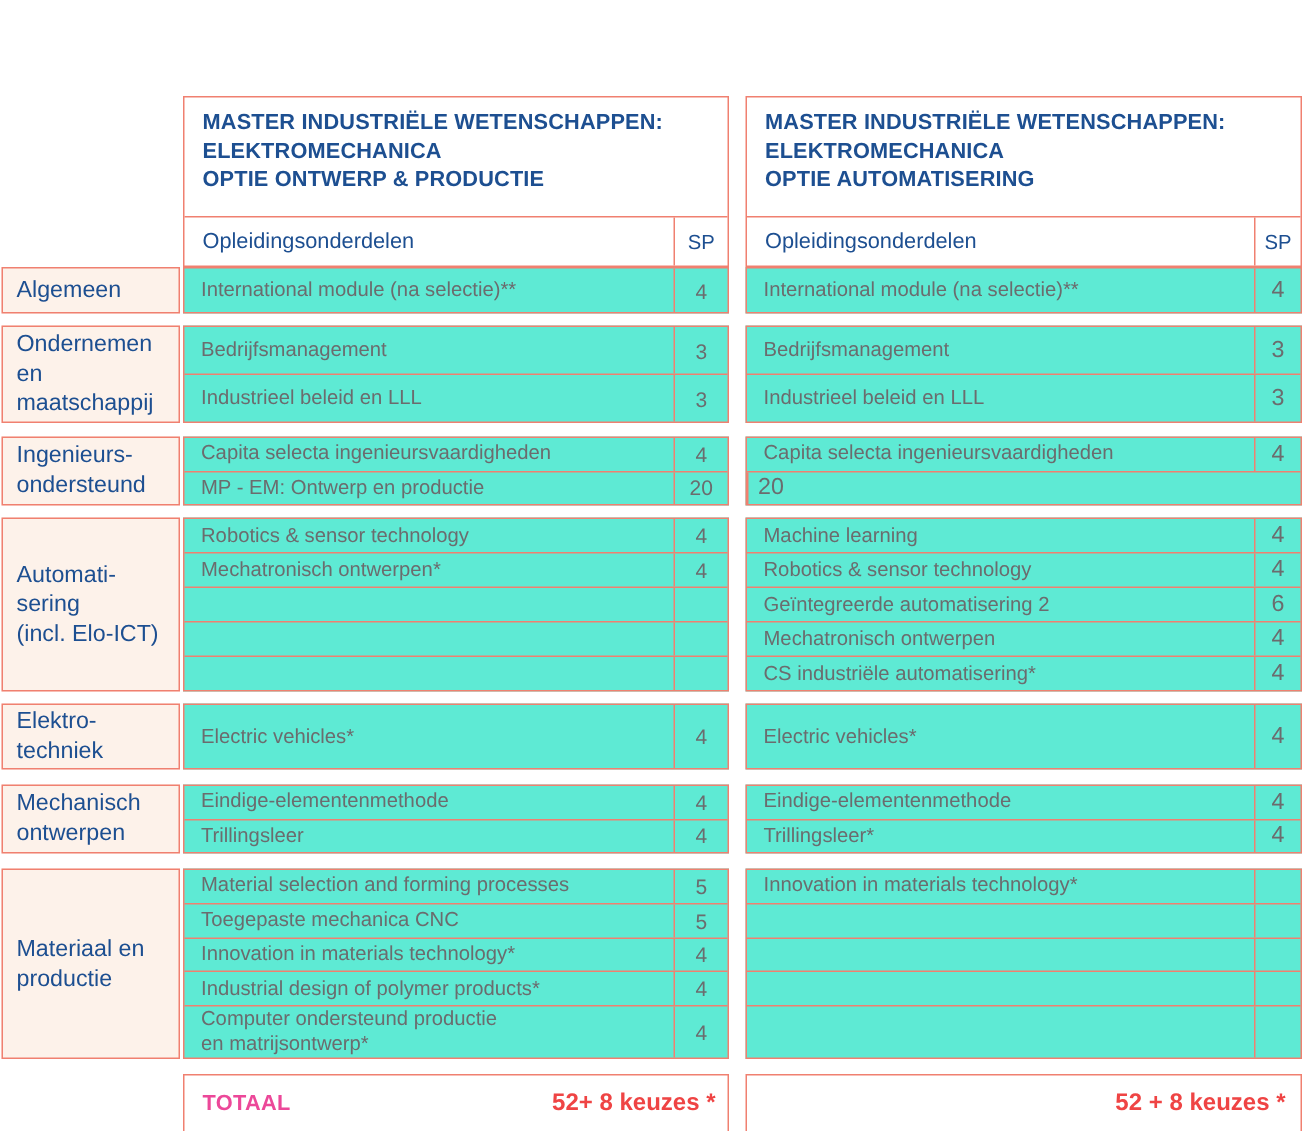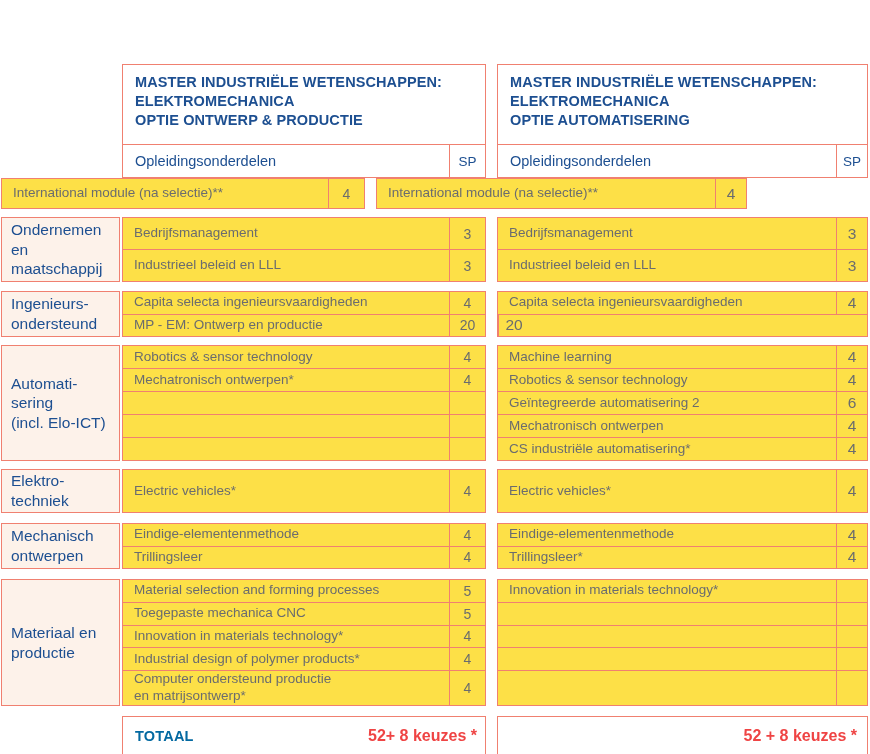--- a/index.html
+++ b/index.html
@@ -5,21 +5,21 @@
   html,body{margin:0;padding:0;background:#ffffff;}
   body{width:870px;height:754px;font-family:"Liberation Sans",sans-serif;-webkit-font-smoothing:antialiased;}
   .page{position:relative;width:870px;height:754px;background:#fff;overflow:hidden;}
   .content{position:absolute;top:64px;left:1px;width:867px;}
 
   
   .band{display:flex;align-items:stretch;}
   .cat{width:119px;margin-right:2px;box-sizing:border-box;border:1.5px solid #f08070;background:#fdf2ea;
        display:flex;align-items:center;padding-left:9px;}
   .cat span{white-space:pre-line;color:#1d4f91;font-size:15.5px;line-height:1.26;}
-  .tbl{box-sizing:border-box;border:1.5px solid #f08070;background:#fde047;display:flex;flex-direction:column;}
+  .tbl{box-sizing:border-box;border:1.5px solid #f08070;background:#5eead4;display:flex;flex-direction:column;}
   .tbl.left{width:364px;}
   .tbl.right{width:371px;}
   .mid-gap{width:11px;}
 
   .row{flex:1;display:flex;min-height:0;}
   .row + .row{border-top:1.5px solid #f08070;}
   .row.tall{flex:0 0 34px;}
   .course{flex:1;display:flex;align-items:center;padding-left:11px;padding-right:4px;
           color:#6b6c6e;font-size:13.5px;line-height:1.25;white-space:pre-line;}
   .sp{width:35px;border-left:1.5px solid #f08070;display:flex;align-items:center;justify-content:center;
@@ -47,21 +47,21 @@
   .s4{height:44px;border-radius:17px;}
   .s5{height:46px;}
   .s6{height:127px;}
   .m8{margin-top:8px;} .m9{margin-top:9px;} .m10{margin-top:10px;}
 
   
   .band.total-band{height:39px;margin-left:121px;margin-top:10px;}
   .ttl{box-sizing:border-box;border:1.5px solid #f08070;background:#ffffff;display:flex;align-items:center;}
   .ttl.left{width:364px;justify-content:space-between;padding:0 8px 0 12px;}
   .ttl.right{width:371px;justify-content:flex-end;padding-right:10px;}
-  .ttl .tlabel{color:#0369a1;font-size:14.5px;font-weight:bold;letter-spacing:.2px;}
+  .ttl .tlabel{color:#ec4899;font-size:14.5px;font-weight:bold;letter-spacing:.2px;}
   .ttl .tvalue{color:#ef4444;font-size:16px;font-weight:bold;}
 </style>
 </head>
 <body>
 
 <div class="page">
   <div class="content">
 
     <div class="band header-band">
       <div class="htbl left">
@@ -79,20 +79,23 @@
 ELEKTROMECHANICA
 OPTIE AUTOMATISERING</div>
         <div class="hd-sub">
           <div class="subname">Opleidingsonderdelen</div>
           <div class="sphead">SP</div>
         </div>
       </div>
     </div>
 
     <div class="band s0">
+      <div class="cat">
+          <span>Algemeen</span>
+        </div>
       <div class="tbl left">
         <div class="row">
           <div class="course">International module (na selectie)**</div>
           <div class="sp">4</div>
         </div>
       </div>
       <div class="mid-gap"></div>
       <div class="tbl right">
         <div class="row">
           <div class="course">International module (na selectie)**</div>

